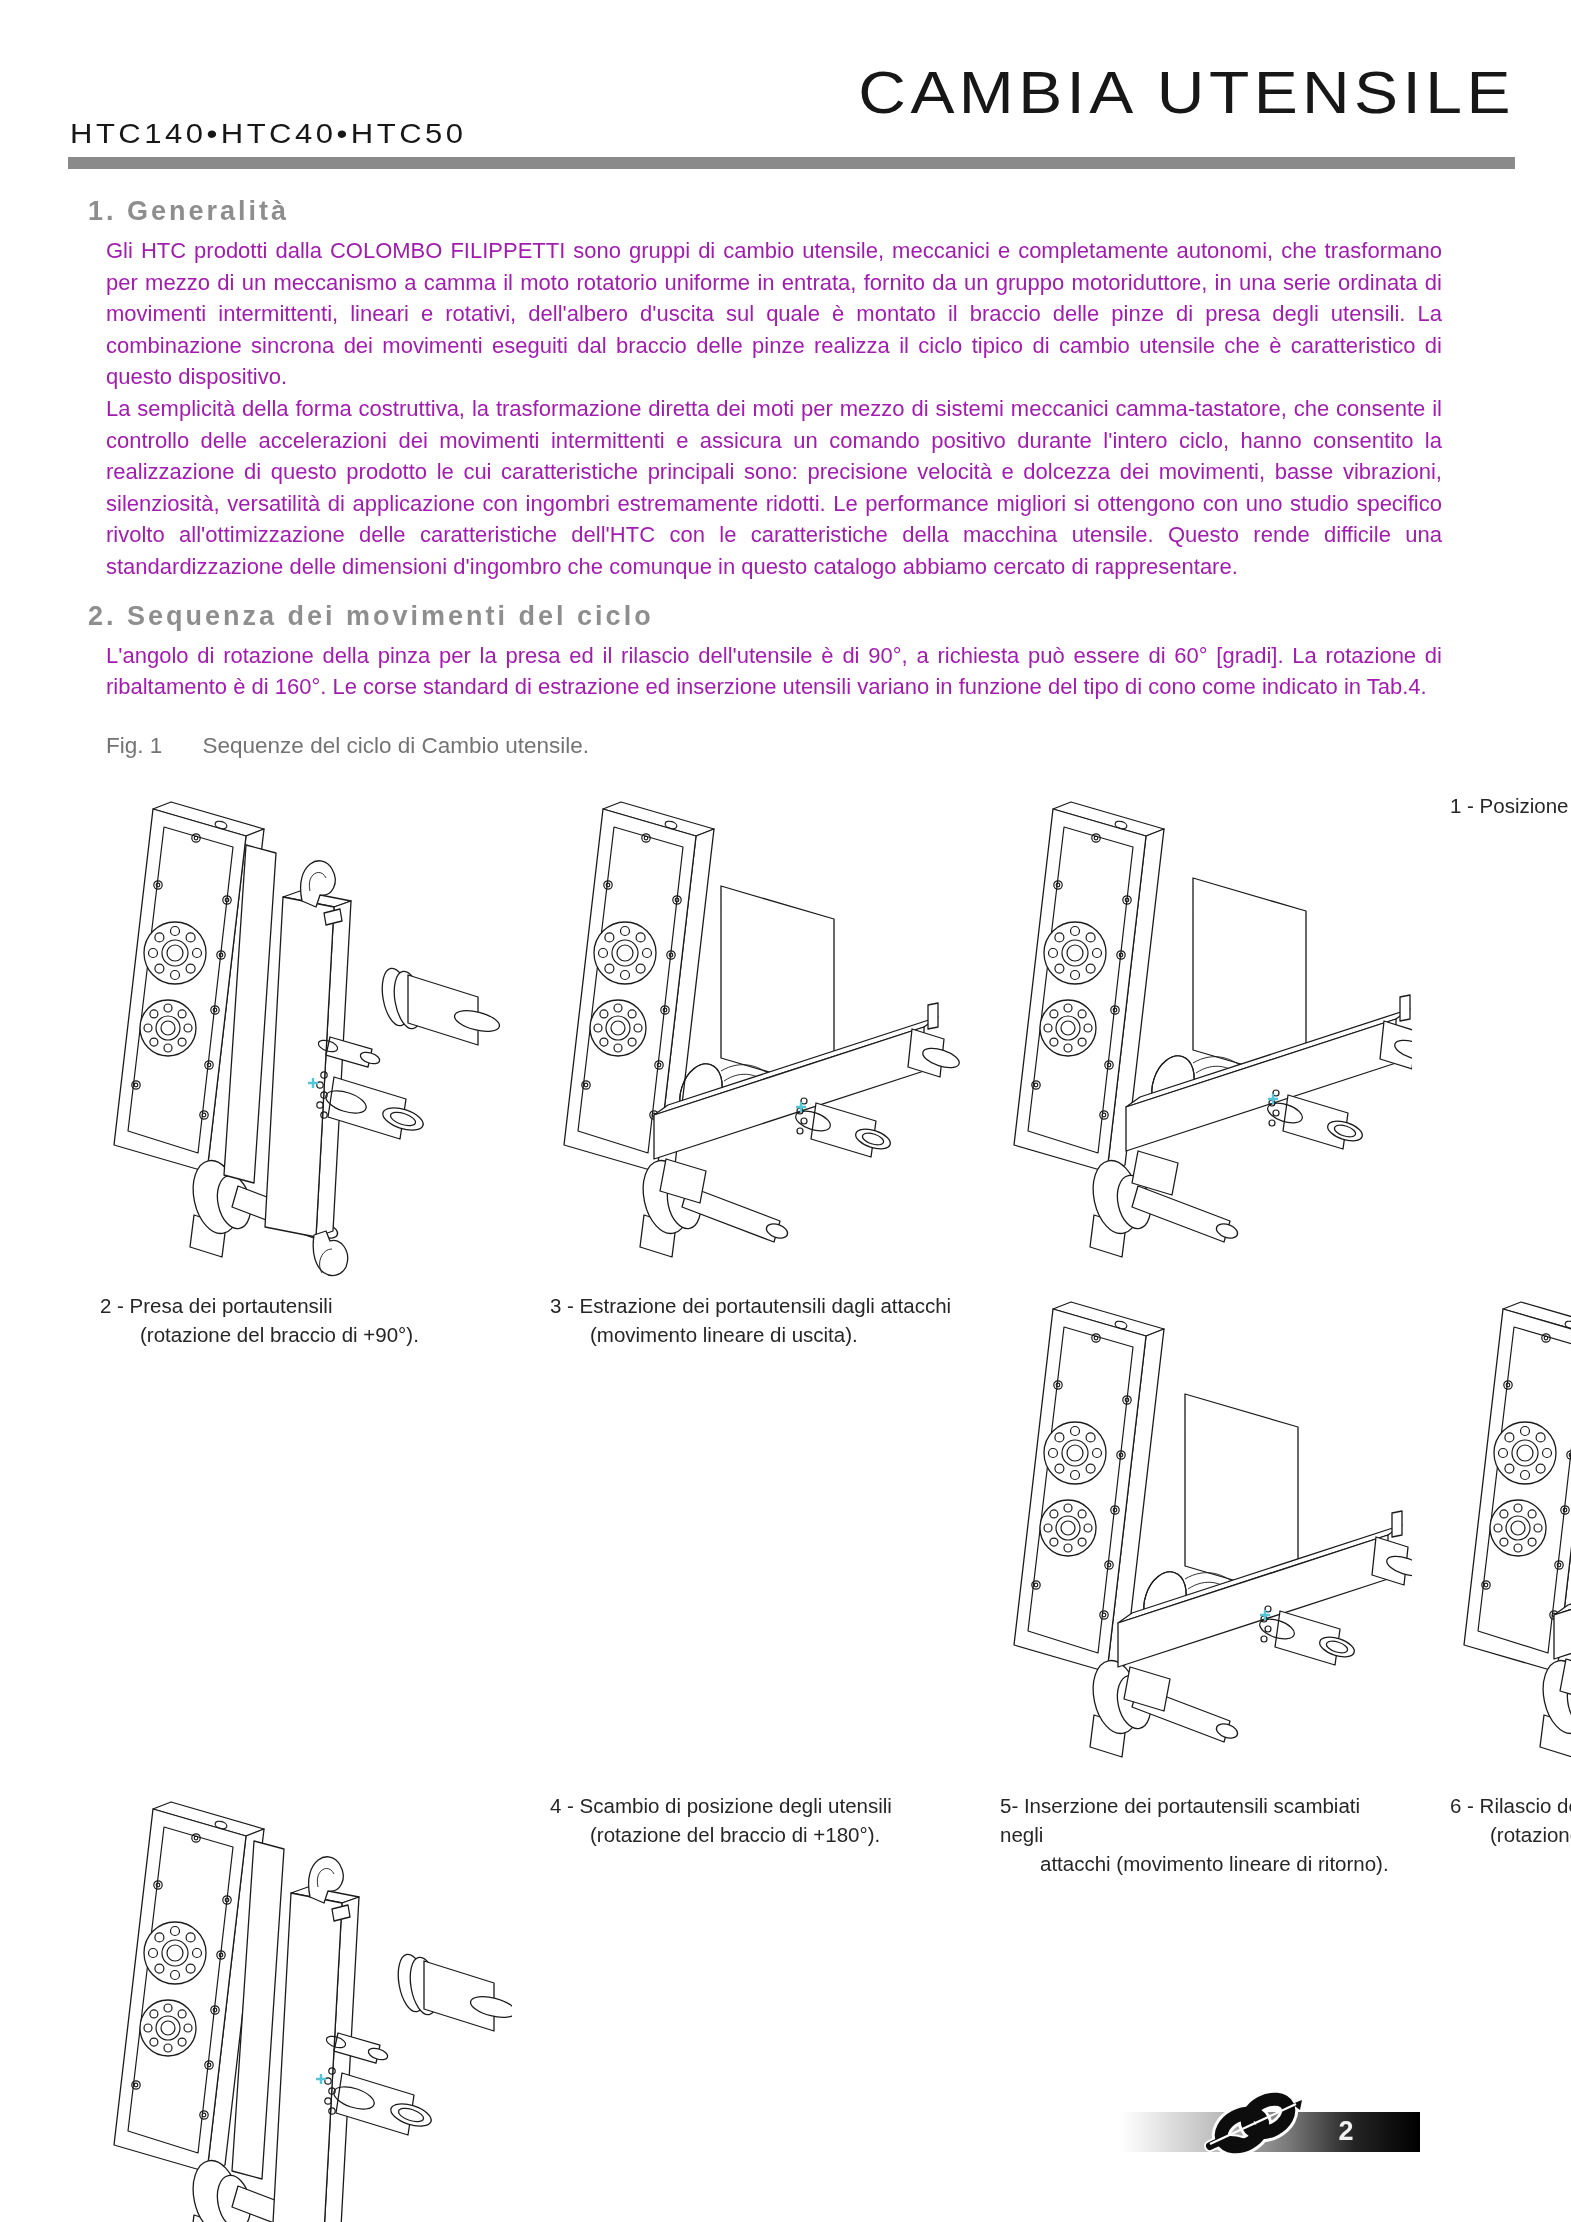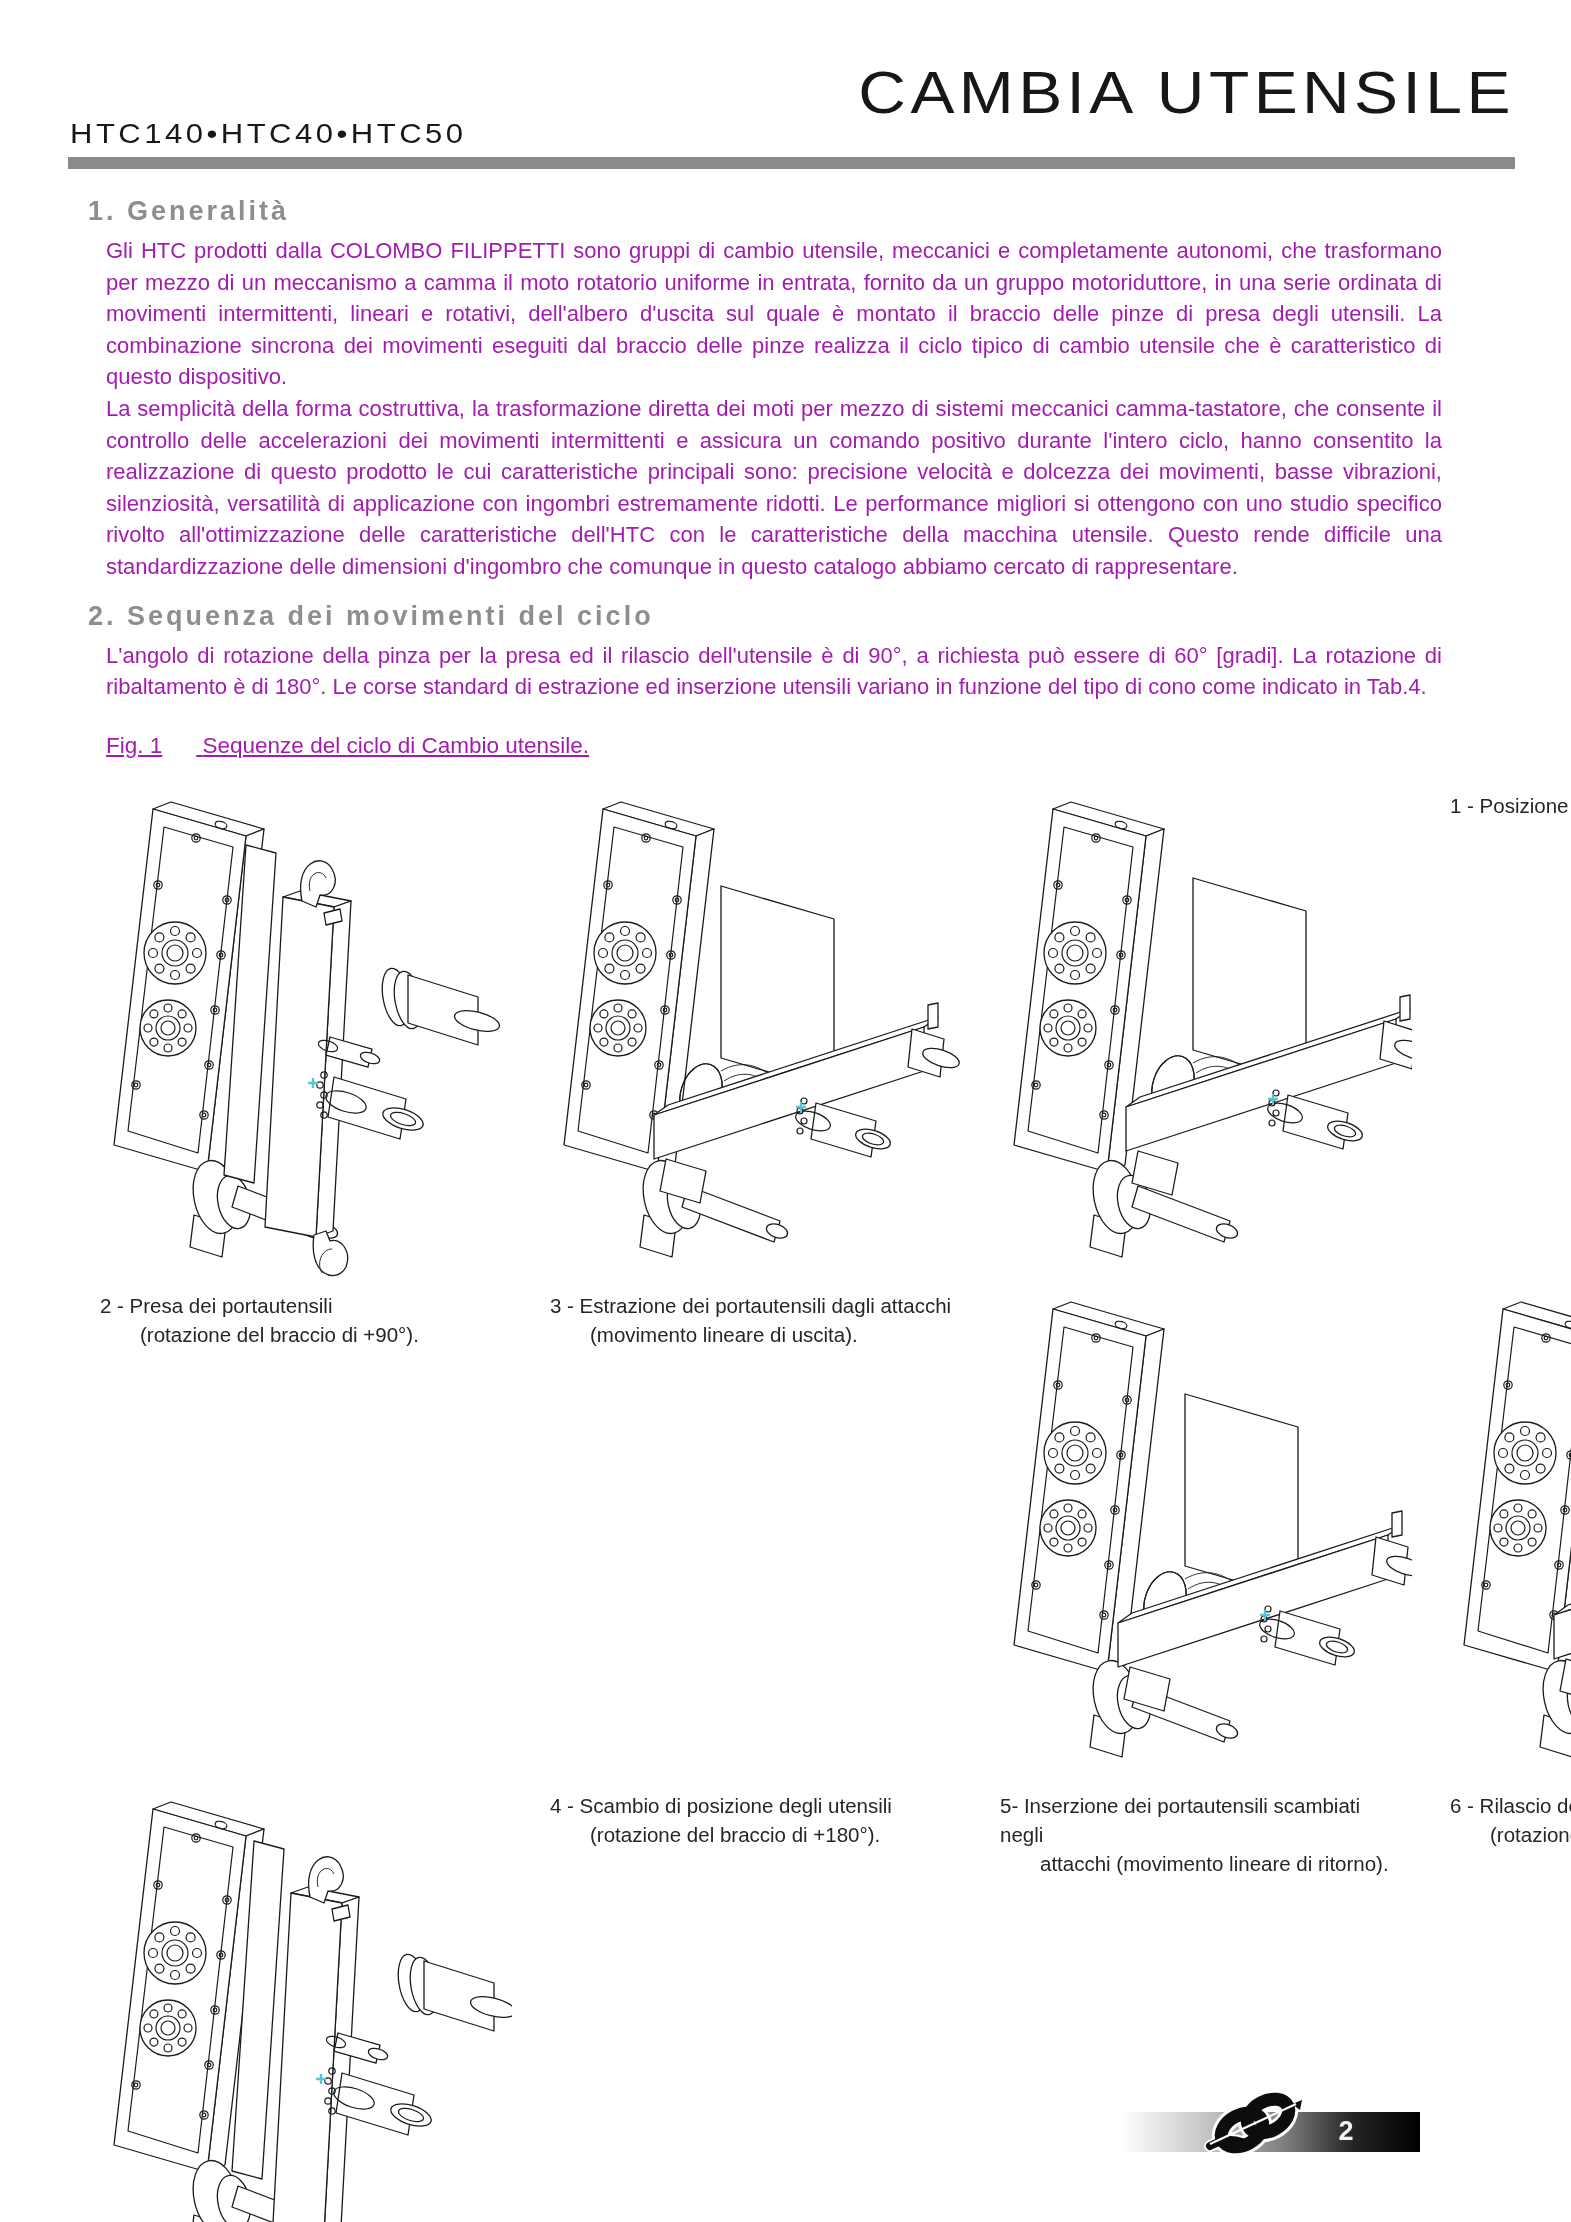--- a/index.html
+++ b/index.html
@@ -27,21 +27,21 @@
   h2{
     margin:0 0 8px 20px;font-size:27px;font-weight:700;letter-spacing:3px;
     color:#8e8e8e;white-space:nowrap;
   }
   h2.s2{margin-top:18px;}
   .content p{
     margin:0 0 0 38px;width:1336px;text-align:justify;
     font-size:22px;line-height:31.6px;color:#a21caf;
   }
   .figline{
-    margin:30px 0 26px 38px;font-size:22.5px;color:#a21caf;white-space:nowrap;text-decoration:underline;
+    margin:30px 0 26px 38px;font-size:22.5px;color:#737373;white-space:nowrap;
   }
   .figline .figlabel{margin-right:34px;}
   
   .figgrid{
     margin-left:6px;width:1440px;
     display:grid;grid-template-columns:1fr 1fr 1fr 1fr;column-gap:12px;row-gap:0;
   }
   .figcell{display:flex;justify-content:center;align-items:flex-start;}
   .figcell svg{width:438px;height:500px;display:block;}
   .capcell{padding:6px 4px 20px 26px;min-height:78px;}
@@ -200,21 +200,21 @@
   <div class="models">HTC140•HTC40•HTC50</div>
   <div class="doc-title">CAMBIA UTENSILE</div>
   <div class="head-rule"></div>
 
   <div class="content">
     <h2 class="s1">1. Generalità</h2>
     <p>Gli HTC prodotti dalla COLOMBO FILIPPETTI sono gruppi di cambio utensile, meccanici e completamente autonomi, che trasformano per mezzo di un meccanismo a camma il moto rotatorio uniforme in entrata, fornito da un gruppo motoriduttore, in una serie ordinata di movimenti intermittenti, lineari e rotativi, dell'albero d'uscita sul quale è montato il braccio delle pinze di presa degli utensili. La combinazione sincrona dei movimenti eseguiti dal braccio delle pinze realizza il ciclo tipico di cambio utensile che è caratteristico di questo dispositivo.</p>
     <p>La semplicità della forma costruttiva, la trasformazione diretta dei moti per mezzo di sistemi meccanici camma-tastatore, che consente il controllo delle accelerazioni dei movimenti intermittenti e assicura un comando positivo durante l'intero ciclo, hanno consentito la realizzazione di questo prodotto le cui caratteristiche principali sono: precisione velocità e dolcezza dei movimenti, basse vibrazioni, silenziosità, versatilità di applicazione con ingombri estremamente ridotti. Le performance migliori si ottengono con uno studio specifico rivolto all'ottimizzazione delle caratteristiche dell'HTC con le caratteristiche della macchina utensile. Questo rende difficile una standardizzazione delle dimensioni d'ingombro che comunque in questo catalogo abbiamo cercato di rappresentare.</p>
 
     <h2 class="s2">2. Sequenza dei movimenti del ciclo</h2>
-    <p>L'angolo di rotazione della pinza per la presa ed il rilascio dell'utensile è di 90°, a richiesta può essere di 60° [gradi]. La rotazione di ribaltamento è di 180°. Le corse standard di estrazione ed inserzione utensili variano in funzione del tipo di cono come indicato in Tab.4.</p>
+    <p>L'angolo di rotazione della pinza per la presa ed il rilascio dell'utensile è di 90°, a richiesta può essere di 60° [gradi]. La rotazione di ribaltamento è di 160°. Le corse standard di estrazione ed inserzione utensili variano in funzione del tipo di cono come indicato in Tab.4.</p>
 
     <div class="figline">
       <span class="figlabel">Fig. 1</span>
       <span>Sequenze del ciclo di Cambio utensile.</span>
     </div>
 
     <div class="figgrid">
 
       <div class="figcell">
         <svg viewBox="0 0 430 500">

